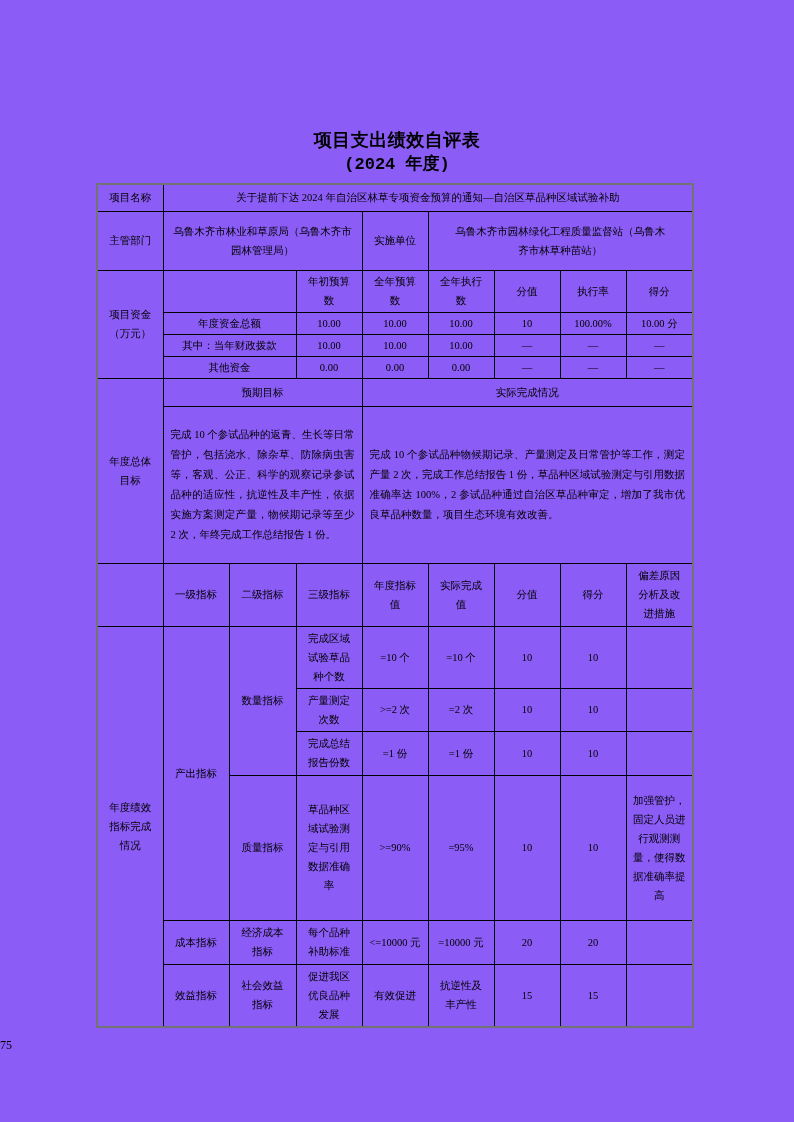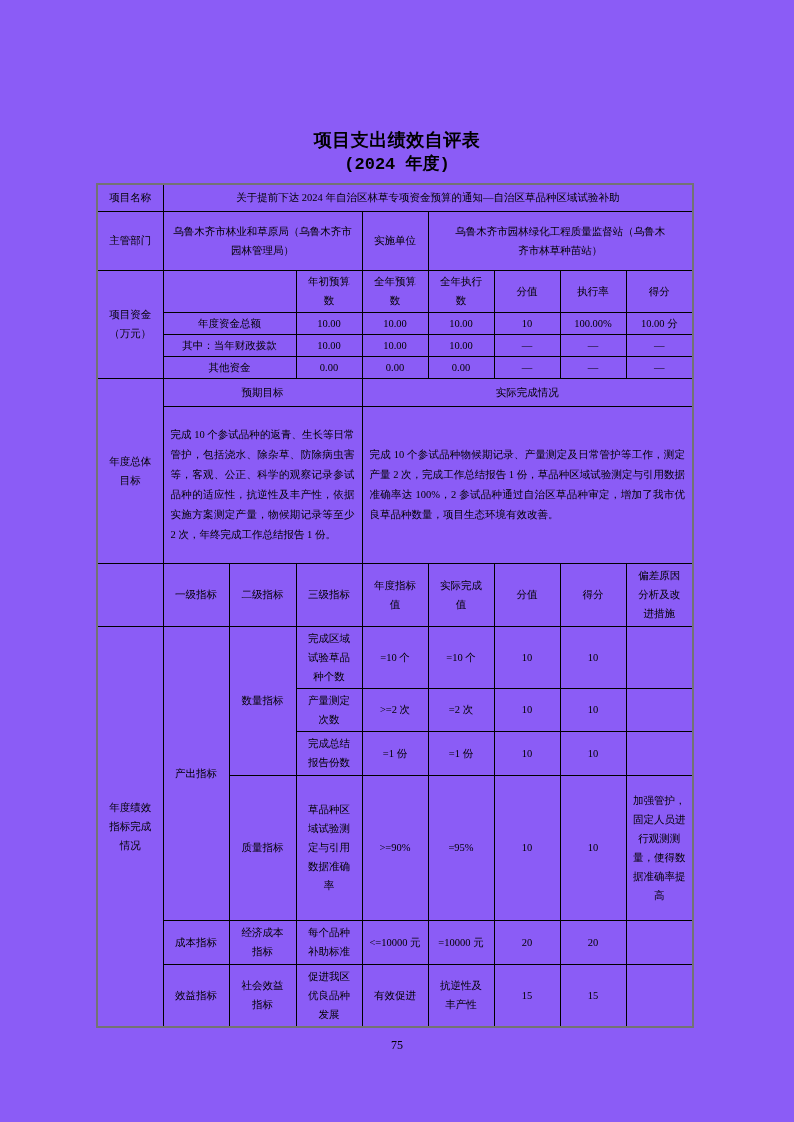--- a/index.html
+++ b/index.html
@@ -48,21 +48,20 @@
   table.eval td.pw { padding: 1px 8px; }
   table.eval td.para {
     text-align: justify;
     line-height: 20px;
     padding: 18px 7px;
   }
   .pageno {
     position: absolute;
     top: 1038px;
     left: 0; right: 0;
-    text-align: center;
     font-size: 12px;
   }
 </style>
 </head>
 <body>
 
 <div class="page">
 
   <div class="doc-title">项目支出绩效自评表</div>
   <div class="doc-subtitle">(2024 年度)</div>

